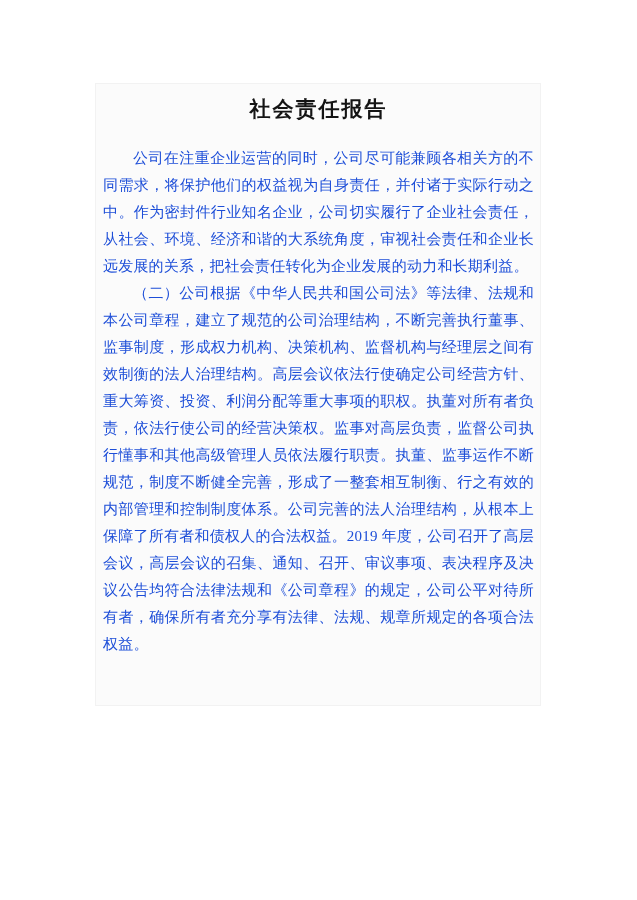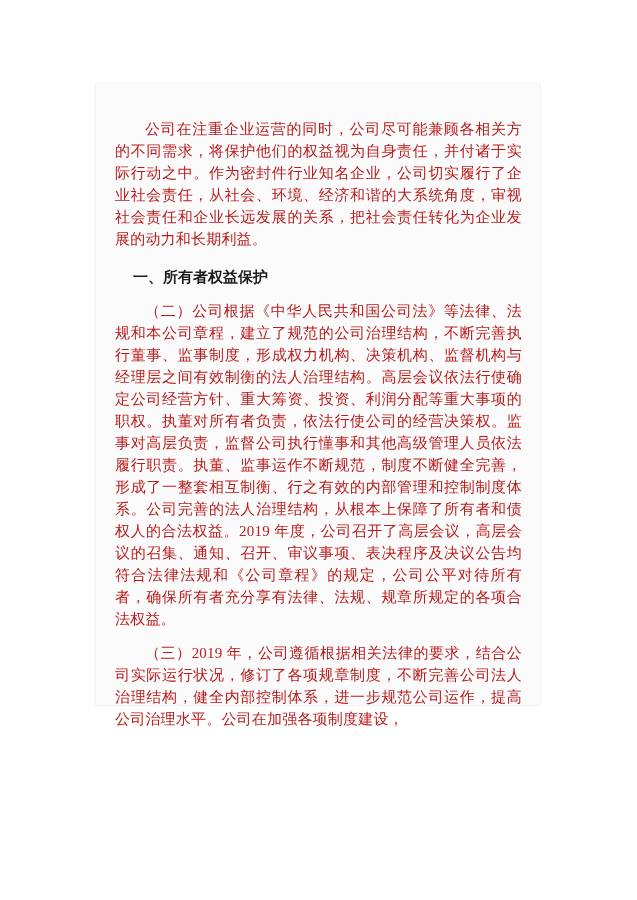--- a/index.html
+++ b/index.html
@@ -30,48 +30,47 @@
     margin: 0;
     padding-top: 1px;
     text-align: center;
     font-size: 21px;
     line-height: 26px;
     font-weight: bold;
     letter-spacing: 2px;
     color: #141414;
   }
   .body-par {
-    margin: 12px;
+    margin: 0;
     font-size: 15px;
-    line-height: 22px;
+    line-height: 27px;
     text-align: justify;
     text-indent: 2em;
-    color: #b91c1c;
+    color: #1d4ed8;
     letter-spacing: 0.2px;
   }
   .intro {
     margin-top: 23px;
   }
   .section-heading {
     margin: 16px 0 0 0;
     font-size: 15px;
     line-height: 22.3px;
     font-weight: bold;
     text-indent: 2em;
     color: #1c1c1c;
   }
 </style>
 </head>
 <body>
 
 <div class="canvas">
   <div class="page">
+    <h1 class="doc-title">社会责任报告</h1>
 
     <p class="body-par intro">公司在注重企业运营的同时，公司尽可能兼顾各相关方的不同需求，将保护他们的权益视为自身责任，并付诸于实际行动之中。作为密封件行业知名企业，公司切实履行了企业社会责任，从社会、环境、经济和谐的大系统角度，审视社会责任和企业长远发展的关系，把社会责任转化为企业发展的动力和长期利益。</p>
 
-    <h2 class="section-heading">一、所有者权益保护</h2>
 
 
     <p class="body-par">（二）公司根据《中华人民共和国公司法》等法律、法规和本公司章程，建立了规范的公司治理结构，不断完善执行董事、监事制度，形成权力机构、决策机构、监督机构与经理层之间有效制衡的法人治理结构。高层会议依法行使确定公司经营方针、重大筹资、投资、利润分配等重大事项的职权。执董对所有者负责，依法行使公司的经营决策权。监事对高层负责，监督公司执行懂事和其他高级管理人员依法履行职责。执董、监事运作不断规范，制度不断健全完善，形成了一整套相互制衡、行之有效的内部管理和控制制度体系。公司完善的法人治理结构，从根本上保障了所有者和债权人的合法权益。2019 年度，公司召开了高层会议，高层会议的召集、通知、召开、审议事项、表决程序及决议公告均符合法律法规和《公司章程》的规定，公司公平对待所有者，确保所有者充分享有法律、法规、规章所规定的各项合法权益。</p>
 
-    <p class="body-par">（三）2019 年，公司遵循根据相关法律的要求，结合公司实际运行状况，修订了各项规章制度，不断完善公司法人治理结构，健全内部控制体系，进一步规范公司运作，提高公司治理水平。公司在加强各项制度建设，</p>
   </div>
 </div>
 
 </body></html>

